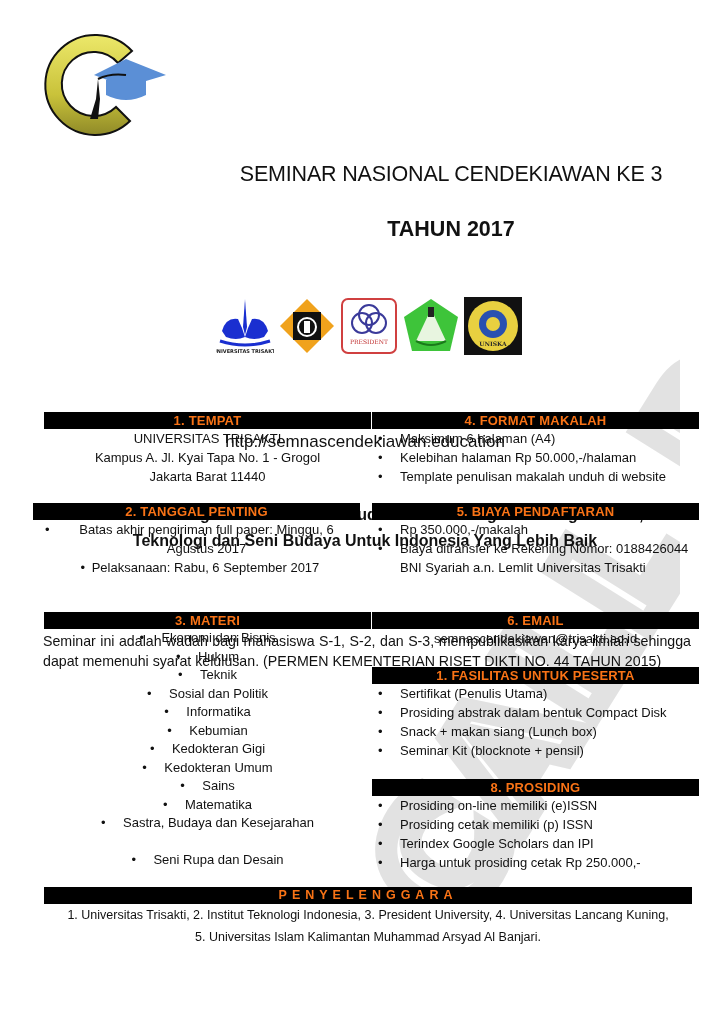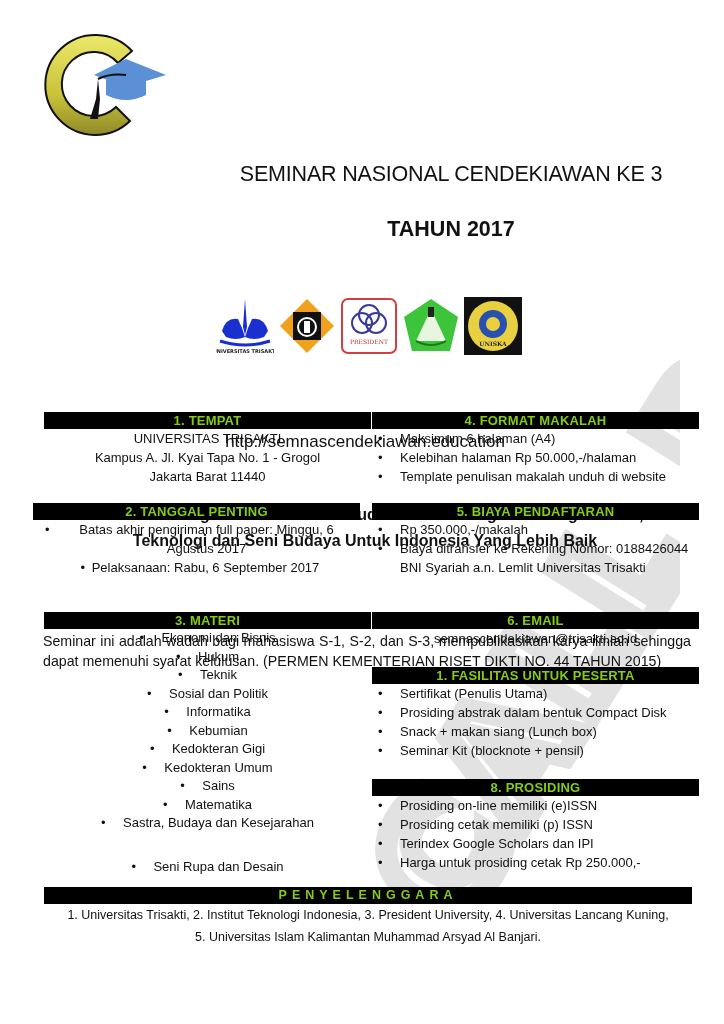--- a/index.html
+++ b/index.html
@@ -20,21 +20,21 @@
   #title2 { left: 186px; top: 88px; width: 530px; text-align: center; font-weight: bold; font-size: 21.5px; }
   #partner-logos { left: 216px; top: 141px; height: 62px; display: flex; gap: 4px; align-items: center; }
   .plogo { width: 58px; height: 58px; position: relative; }
   #url { left: 150px; top: 216px; width: 430px; text-align: center; font-size: 17px; }
 
   #theme { left: 40px; top: 266px; width: 650px; text-align: center; font-weight: bold; font-size: 16px; line-height: 26px; }
   #intro { left: 43px; top: 344px; width: 648px; font-size: 14.2px; line-height: 19.5px; text-align: justify; }
 
   
   .section { position: absolute; width: 327px; }
-  .sec-head { background: #000; color: #84cc16; font-weight: bold; text-align: center;
+  .sec-head { background: #000; color: #f97316; font-weight: bold; text-align: center;
               font-size: 13px; height: 17px; line-height: 17px; letter-spacing: 0.2px; }
   .sec-body { font-size: 13px; line-height: 19px; }
   .centered { text-align: center; }
   ul.bul { margin: 0; padding: 0; list-style: none; }
   ul.bul li { position: relative; padding-left: 28px; }
   ul.bul li::before { content: "\2022"; position: absolute; left: 6px; top: 0; font-size: 13px; }
   ul.cbul { margin: 0; padding: 0; list-style: none; text-align: center; }
   ul.cbul li { line-height: 18.5px; }
   ul.cbul li .dot { display: inline-block; width: 22px; text-align: left; }
 
@@ -162,21 +162,21 @@
     <li><span class="dot">•</span><span>Hukum</span></li>
     <li><span class="dot">•</span><span>Teknik</span></li>
     <li><span class="dot">•</span><span>Sosial dan Politik</span></li>
     <li><span class="dot">•</span><span>Informatika</span></li>
     <li><span class="dot">•</span><span>Kebumian</span></li>
     <li><span class="dot">•</span><span>Kedokteran Gigi</span></li>
     <li><span class="dot">•</span><span>Kedokteran Umum</span></li>
     <li><span class="dot">•</span><span>Sains</span></li>
     <li><span class="dot">•</span><span>Matematika</span></li>
     <li><span class="dot">•</span><span>Sastra, Budaya dan Kesejarahan</span></li>
-    <li style="margin-top:25px;"><span class="dot">•</span><span>Seni Rupa dan Desain</span></li>
+    <li style="margin-top:18px;"><span class="dot">•</span><span>Seni Rupa dan Desain</span></li>
   </ul>
 </div>
 
 <div id="s4" class="section layer">
   <div class="sec-head">4. FORMAT MAKALAH</div>
   <ul class="bul sec-body">
     <li>Maksimum 6 halaman (A4)</li>
     <li>Kelebihan halaman Rp 50.000,-/halaman</li>
     <li>Template penulisan makalah unduh di website</li>
   </ul>

